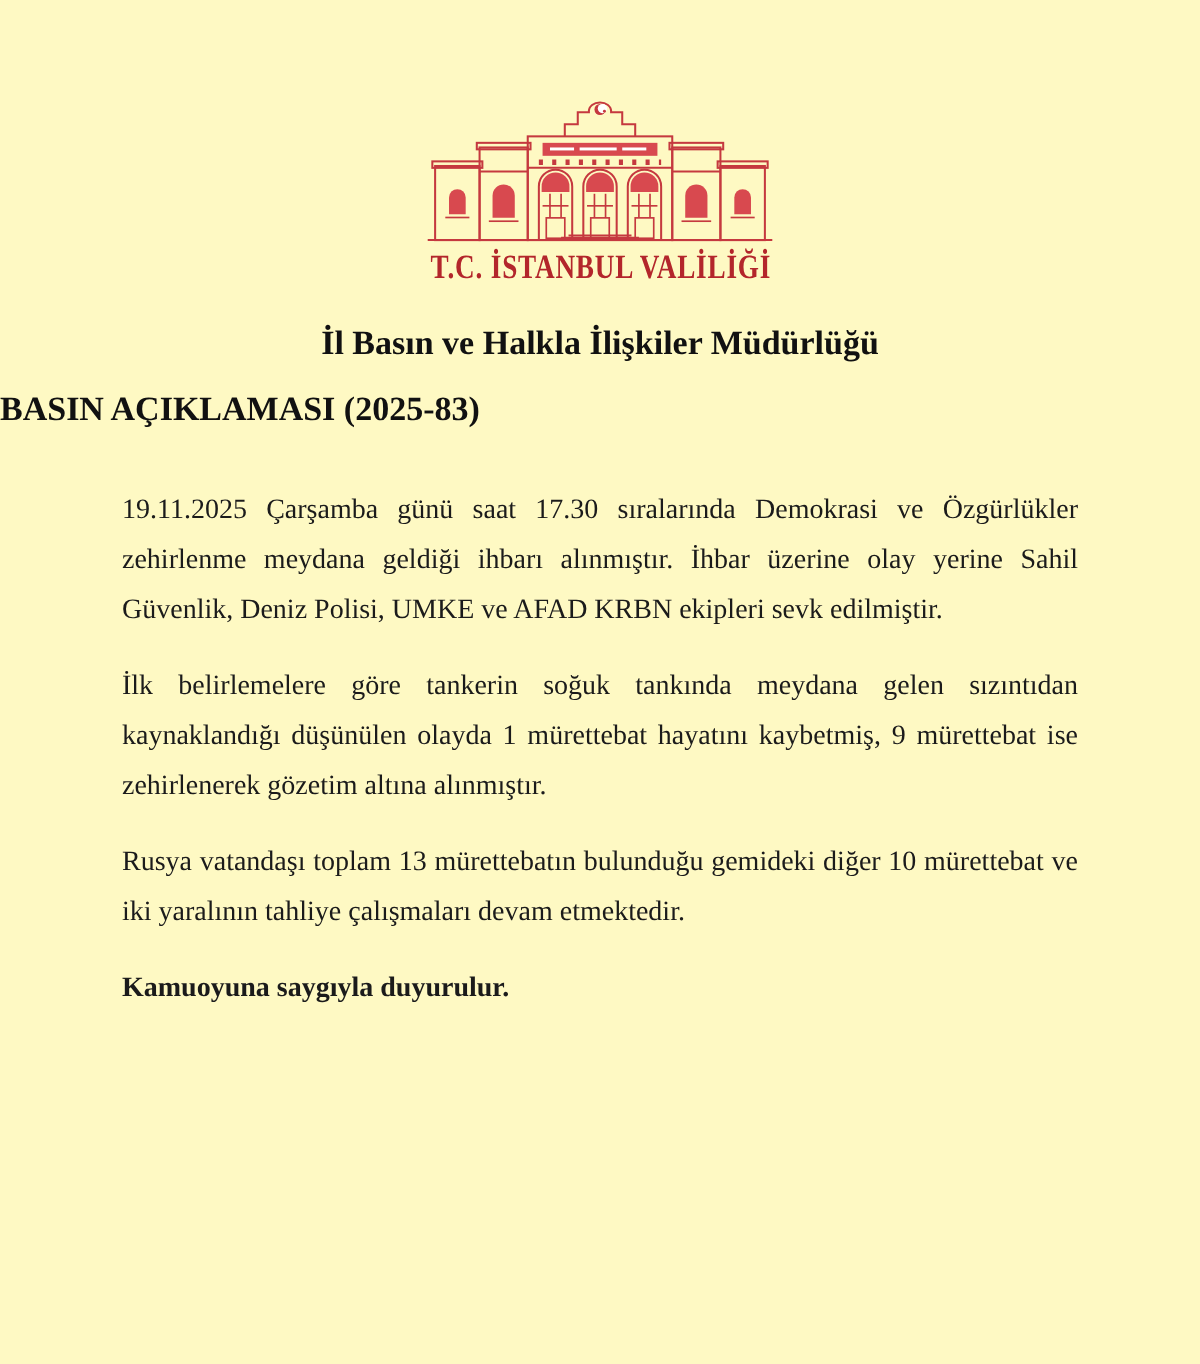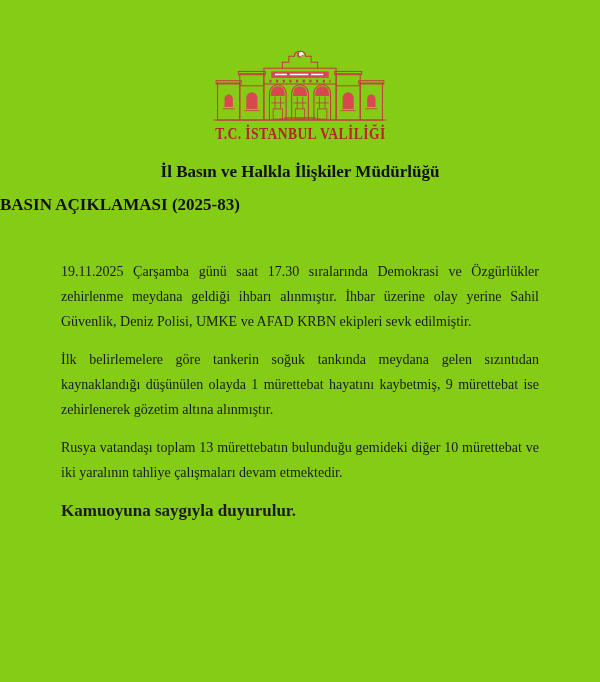--- a/index.html
+++ b/index.html
@@ -12,21 +12,21 @@
     height: 682px;
     overflow: hidden;
     font-family: "Liberation Serif", "DejaVu Serif", serif;
     color: #1b1b1b;
   }
   .page {
     width: 600px;
     height: 682px;
     box-sizing: border-box;
     padding-top: 44px;
-    background: #84cc16;
+    background: #fef9c3;
     font-family: Liberation Serif, serif;
   }
   .logo-wrap {
     text-align: center;
   }
   .logo-wrap svg {
     display: block;
     margin: 0 auto 2px auto;
   }
   .logo-title {
@@ -47,40 +47,40 @@
     color: #111111;
   }
   .release-heading {
     margin: 13px 0 0 0;
     text-align: left;
     font-size: 17px;
     font-weight: 700;
     color: #111111;
   }
   .doc-body {
-    margin-top: 44px;
+    margin-top: 28px;
     padding: 0 61px;
     font-size: 14px;
     line-height: 25px;
     color: #1b1b1b;
   }
   .paragraph { margin: 0 0 13px 0; }
   .jline {
     text-align: justify;
     text-align-last: justify;
     white-space: normal;
   }
   .jlast {
     text-align: right;
     text-align-last: left;
   }
   .closing-line {
     margin-top: 6px;
     font-weight: 700;
-    font-size: 17px;
+    font-size: 14px;
     text-align: left;
   }
 </style>
 </head>
 <body>
 
 <div class="page">
 
   <div class="logo-wrap">
     <svg viewBox="0 0 190 84" width="176" height="78" aria-hidden="true">

